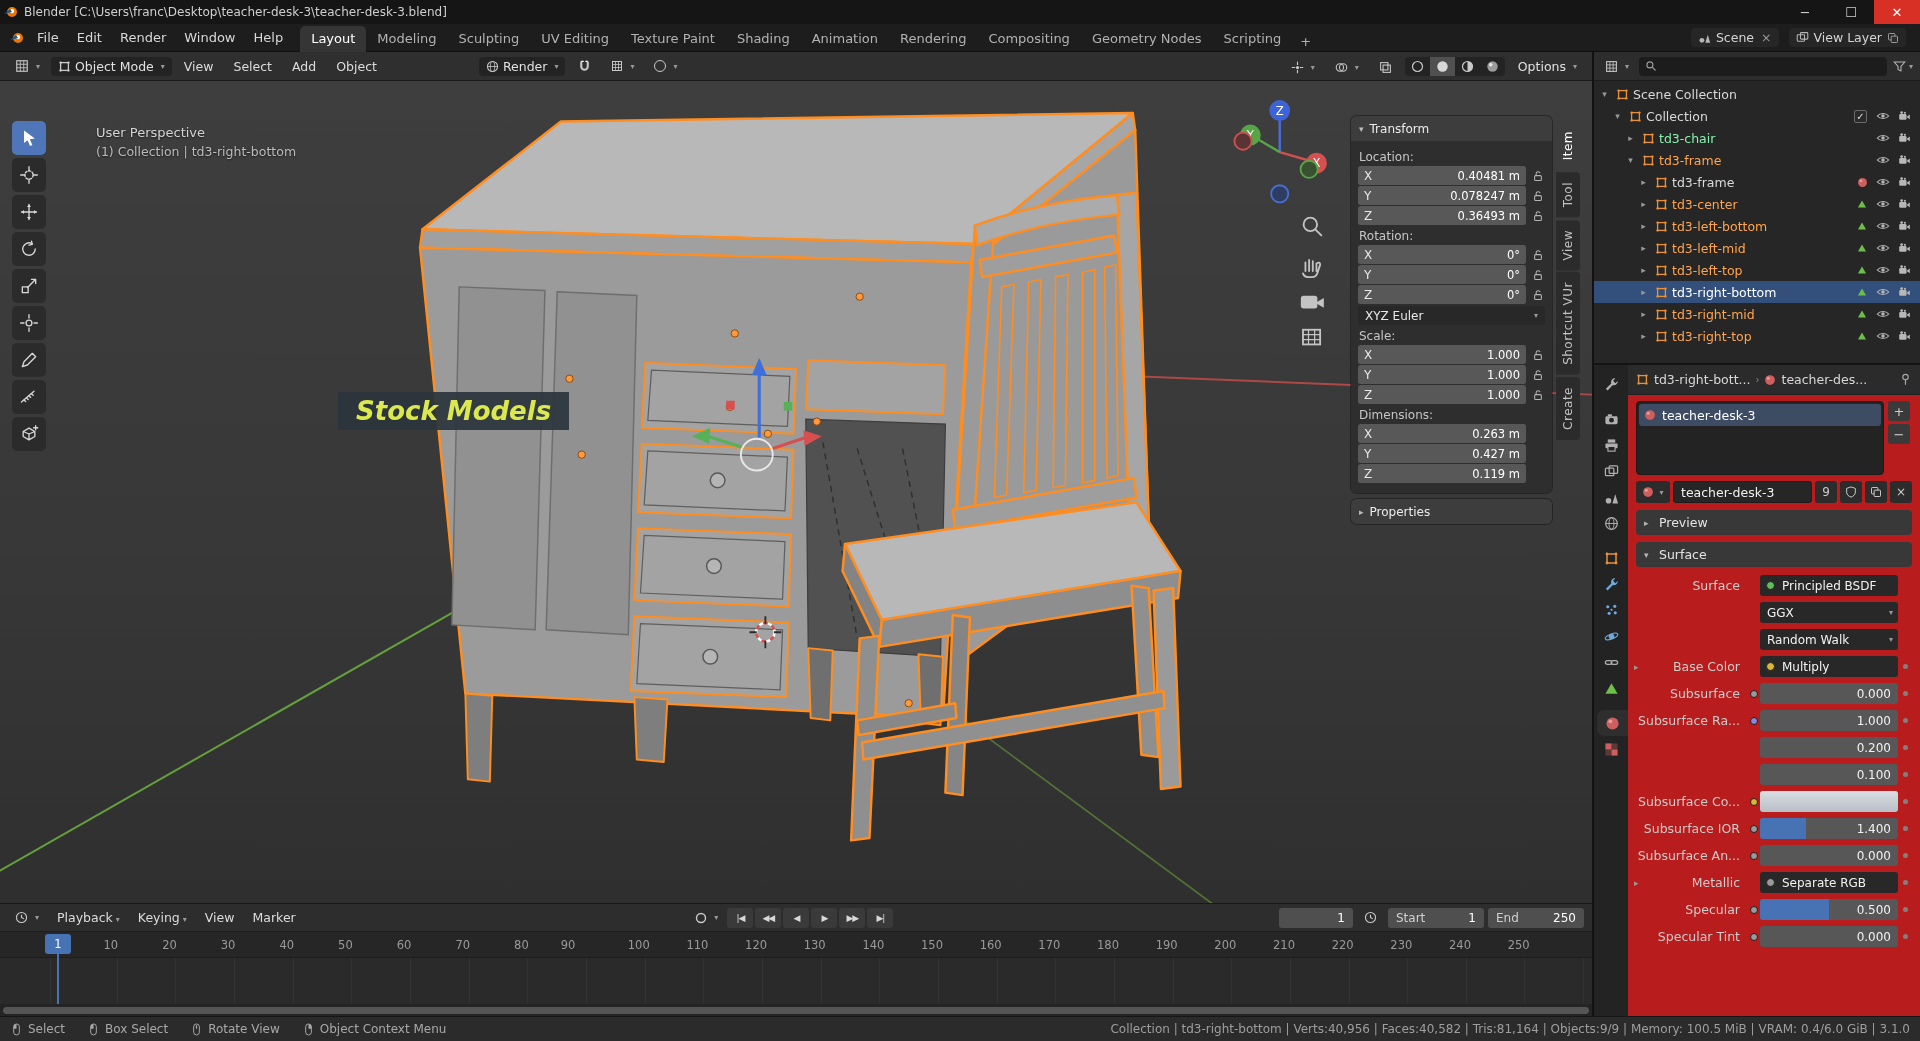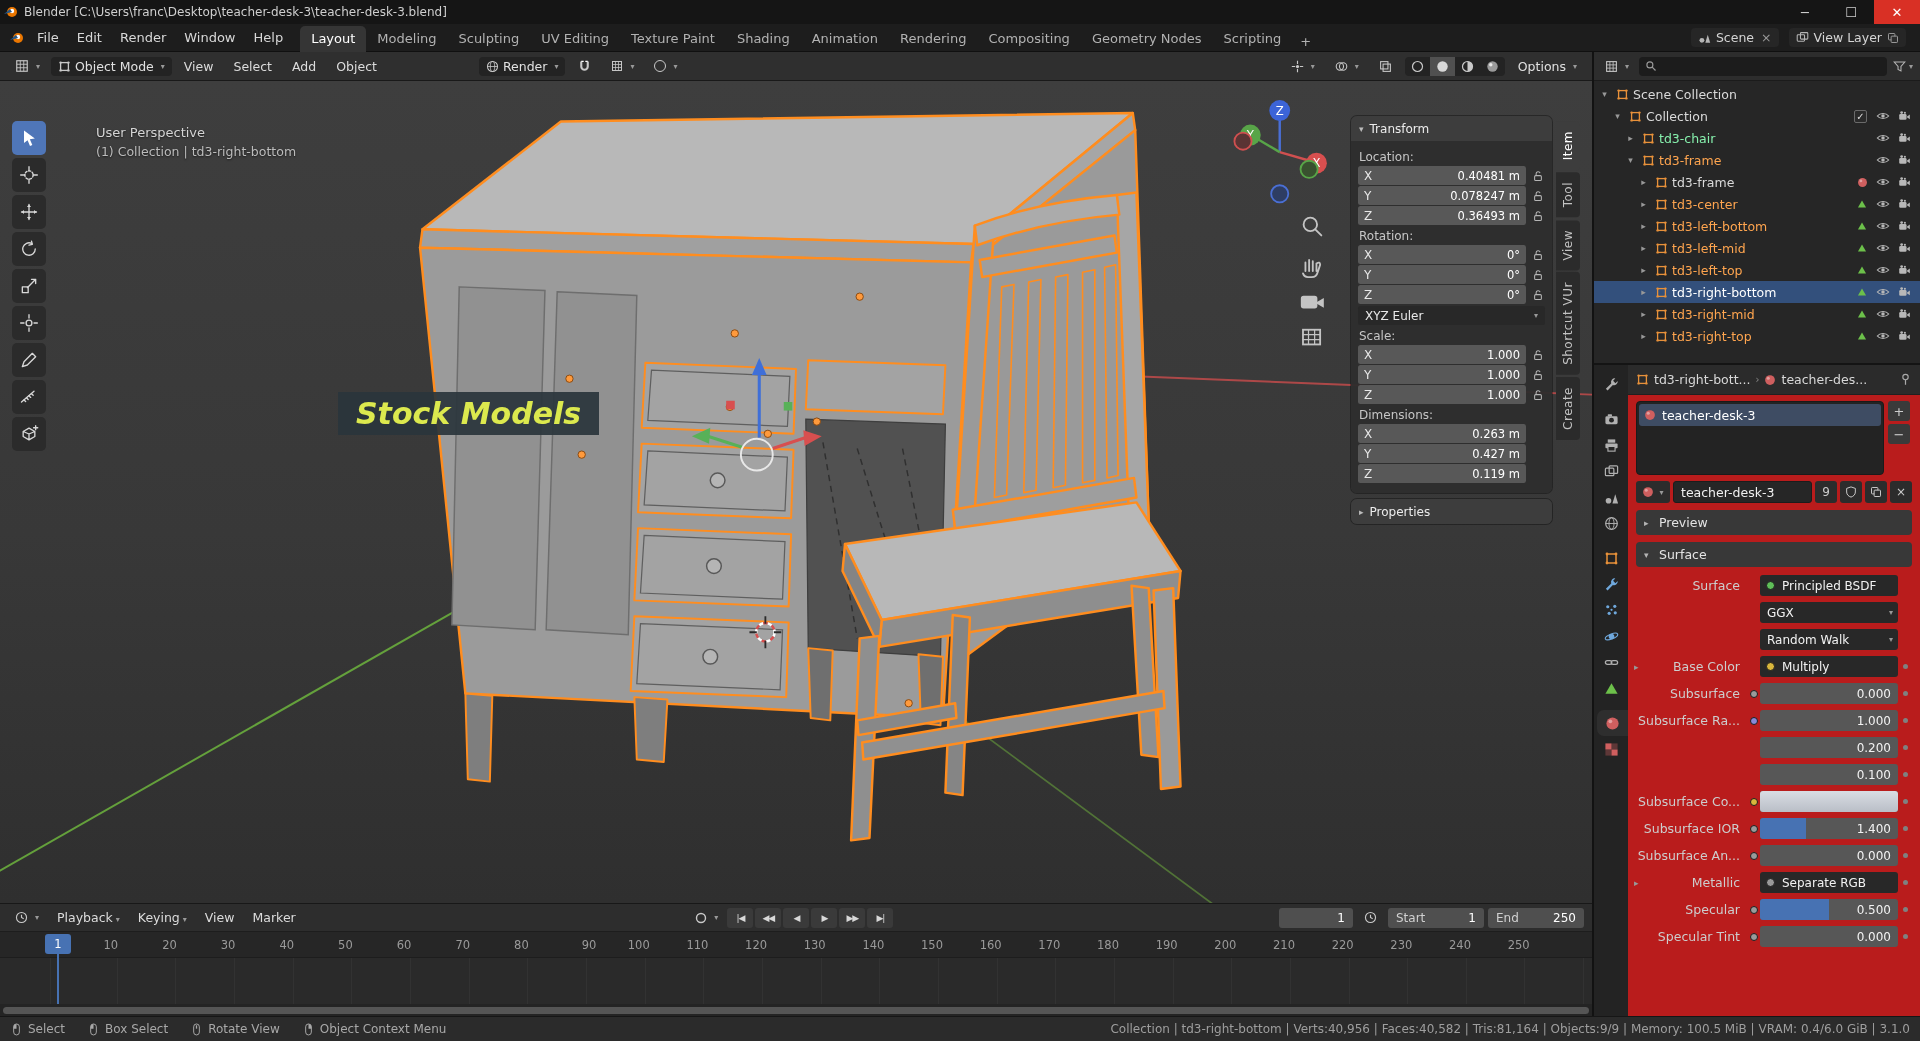--- a/index.html
+++ b/index.html
@@ -33,21 +33,21 @@
   .left-col { width:1592px; display:flex; flex-direction:column; }
   .right-col { width:328px; border-left:2px solid #121212; display:flex; flex-direction:column; background:#2e2e2e; }
 
   
   .toolheader { height:29px; background:#2f2f2f; border-bottom:1px solid #191919; display:flex; align-items:center; padding:0 8px; gap:4px; font-size:12.5px; }
   .th-btn { display:flex; align-items:center; gap:4px; padding:2px 7px; border-radius:4px; color:#e0e0e0; }
   .th-dark { background:#232323;justify-content:flex-end; }
   .chev::after { content:"▾"; font-size:8px; color:#999; margin-left:3px; }
   .th-menu { padding:2px 8px; color:#dcdcdc; }
   .th-center { margin-left:90px; display:flex; align-items:center; gap:6px; }
-  .th-right { margin-left:auto; display:flex; align-items:center; gap:6px; }
+  .th-right { margin-left:auto; display:flex; align-items:flex-end; gap:6px; }
   .shade-pill { display:flex; background:#232323; border-radius:4px; overflow:hidden; }
   .shade-pill .sp { padding:3px 6px; display:flex; }
   .shade-pill .sp.active { background:#505050; }
   .propcirc { width:12px; height:12px; border:1.4px solid #c9c9c9; border-radius:50%; display:inline-block; }
 
   
   .viewport { position:relative; height:822px; overflow:hidden; background:linear-gradient(180deg,#3e3e3e 0%,#383838 55%,#2f2f2f 100%); }
   .vp-svg { position:absolute; inset:0; z-index:0; }
   .vp-labels { position:absolute; left:96px; top:44px; z-index:2; text-shadow:0 1px 2px rgba(0,0,0,.6); }
   .vp-labels .l1 { font-size:13px; color:#d4d4d4; }
@@ -59,21 +59,21 @@
   .vtool.active { background:#4f76b8; }
   .vtool svg { stroke:#d8d8d8; fill:none; stroke-width:1.6; stroke-linejoin:round; stroke-linecap:round; }
   .vtool.active svg { stroke:#fff; }
 
   
   .fm-circle { position:absolute; left:321px; top:90px; width:228px; height:228px; border-radius:50%; background:rgba(52,66,75,.92); z-index:1; display:flex; flex-direction:column; align-items:center; justify-content:center; }
   .fm-fm { font-family:"DejaVu Serif","Liberation Serif",serif; font-style:italic; font-size:92px; line-height:.9; letter-spacing:-4px; }
   .fm-f { color:#eef3f5; } .fm-m { color:#53a9d6; }
   .fm-name { margin-top:2px; font-size:12px; letter-spacing:2.5px; color:#d7e3e9; border-bottom:1px solid #8fa5af; padding-bottom:5px; }
   .fm-sub { margin-top:6px; font-family:"DejaVu Serif","Liberation Serif",serif; font-style:italic; font-size:24px; color:#eef3f5; }
-  .fm-badge { position:absolute; left:338px; top:311px; z-index:1; background:rgba(42,53,60,.92); padding:4px 18px; font-size:30px; font-weight:bold; font-style:italic; color:#dce94e; }
+  .fm-badge { position:absolute; left:338px; top:311px; z-index:1; background:rgba(42,53,60,.92); padding:4px 18px; font-size:26px; font-weight:bold; font-style:italic; color:#dce94e; }
 
   
   .npanel { position:absolute; left:1351px; top:35px; width:201px; z-index:4; font-size:12px; }
   .np-block { background:rgba(45,45,45,.95); border-radius:6px; overflow:hidden; box-shadow:0 0 0 1px rgba(0,0,0,.35); }
   .np-header { height:25px; background:#3d3d3d; display:flex; align-items:center; gap:6px; padding:0 8px; color:#ececec; }
   .np-header .arr { color:#bbb; font-size:9px; }
   .np-body { padding:5px 7px 9px; }
   .np-label { color:#c6c6c6; margin:4px 1px 2px; }
   .np-row { display:flex; align-items:center; gap:4px; margin-bottom:1px; }
   .np-field { flex:1; height:19px; background:#585858; border-radius:2.5px; display:flex; align-items:center; padding:0 6px; }
@@ -970,21 +970,21 @@
             <span class="tl-tick" style="left: 286.774px;">40</span>
 
             <span class="tl-tick" style="left: 345.434px;">50</span>
 
             <span class="tl-tick" style="left: 404.094px;">60</span>
 
             <span class="tl-tick" style="left: 462.754px;">70</span>
 
             <span class="tl-tick" style="left: 521.414px;">80</span>
 
-            <span class="tl-tick" style="left: 589px;">90</span>
+            <span class="tl-tick" style="left: 568px;">90</span>
 
             <span class="tl-tick" style="left: 638.734px;">100</span>
 
             <span class="tl-tick" style="left: 697.394px;">110</span>
 
             <span class="tl-tick" style="left: 756.054px;">120</span>
 
             <span class="tl-tick" style="left: 814.714px;">130</span>
 
             <span class="tl-tick" style="left: 873.374px;">140</span>

